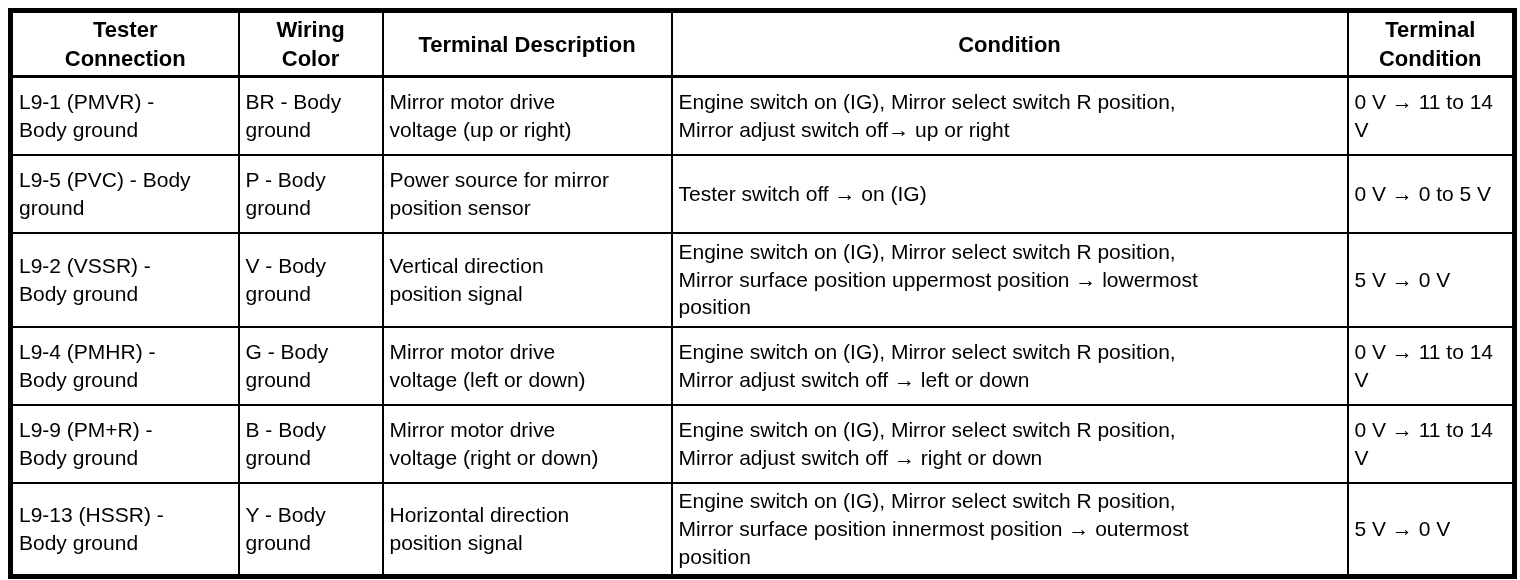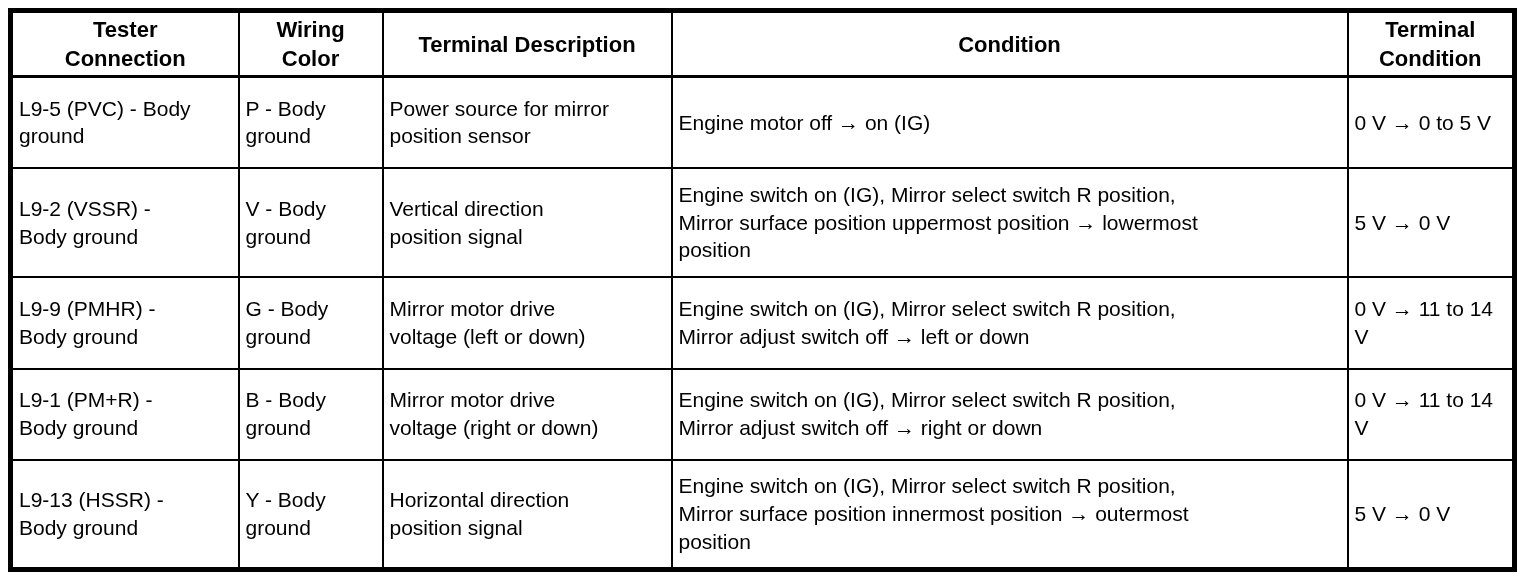--- a/index.html
+++ b/index.html
@@ -69,55 +69,67 @@
         <th>Wiring
 Color</th>
         <th>Terminal Description</th>
         <th>Condition</th>
         <th>Terminal
 Condition</th>
       </tr>
     </thead>
     <tbody>
       <tr class="h-2line">
+        <td>L9-1 (PMVR) -
+Body ground</td>
+        <td>BR - Body
+ground</td>
+        <td>Mirror motor drive
+voltage (up or right)</td>
+        <td>Engine switch on (IG), Mirror select switch R position,
+Mirror adjust switch off→ up or right</td>
+        <td>0 V → 11 to 14
+V</td>
+      </tr>
+      <tr class="h-2line">
         <td>L9-5 (PVC) - Body
 ground</td>
         <td>P - Body
 ground</td>
         <td>Power source for mirror
 position sensor</td>
-        <td>Engine motor off → on (IG)</td>
+        <td>Tester switch off → on (IG)</td>
         <td>0 V → 0 to 5 V</td>
       </tr>
       <tr class="h-3line">
         <td>L9-2 (VSSR) -
 Body ground</td>
         <td>V - Body
 ground</td>
         <td>Vertical direction
 position signal</td>
         <td>Engine switch on (IG), Mirror select switch R position,
 Mirror surface position uppermost position → lowermost
 position</td>
         <td>5 V → 0 V</td>
       </tr>
       <tr class="h-2line">
-        <td>L9-9 (PMHR) -
+        <td>L9-4 (PMHR) -
 Body ground</td>
         <td>G - Body
 ground</td>
         <td>Mirror motor drive
 voltage (left or down)</td>
         <td>Engine switch on (IG), Mirror select switch R position,
 Mirror adjust switch off → left or down</td>
         <td>0 V → 11 to 14
 V</td>
       </tr>
       <tr class="h-2line">
-        <td>L9-1 (PM+R) -
+        <td>L9-9 (PM+R) -
 Body ground</td>
         <td>B - Body
 ground</td>
         <td>Mirror motor drive
 voltage (right or down)</td>
         <td>Engine switch on (IG), Mirror select switch R position,
 Mirror adjust switch off → right or down</td>
         <td>0 V → 11 to 14
 V</td>
       </tr>

